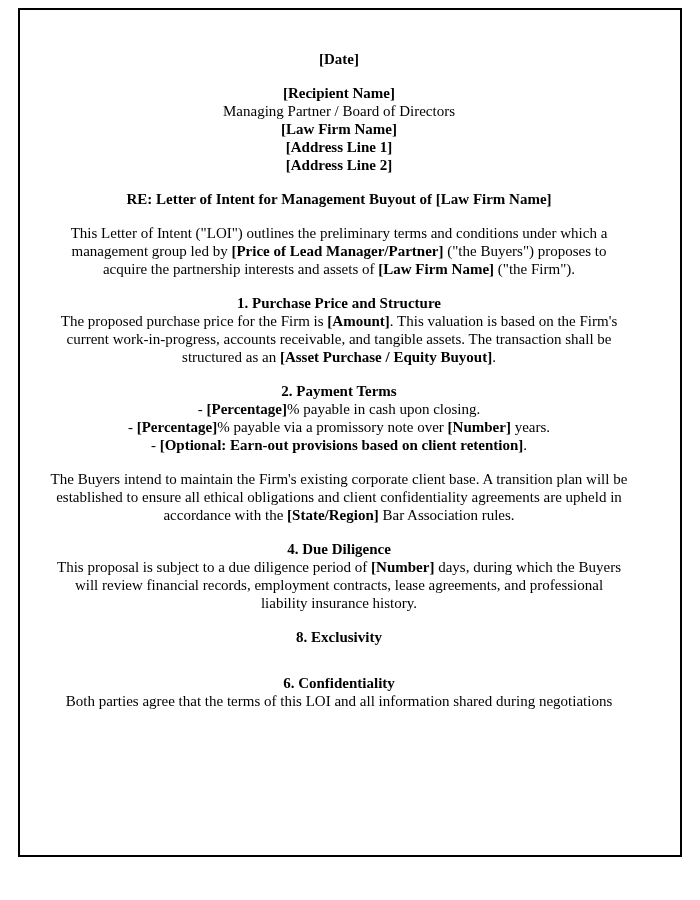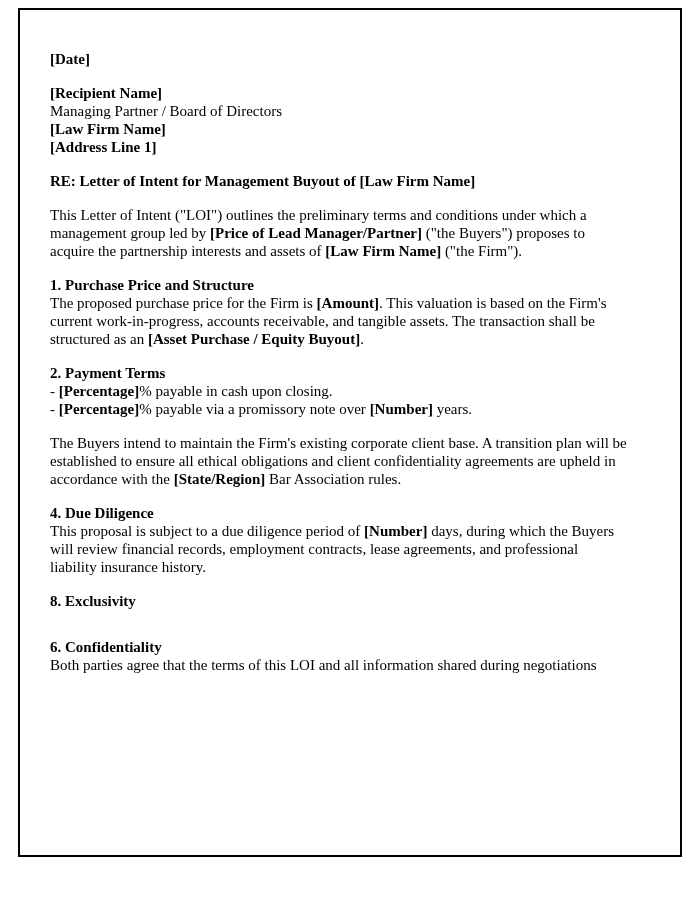--- a/index.html
+++ b/index.html
@@ -18,20 +18,21 @@
   .page {
     position: absolute;
     left: 18px;
     top: 8px;
     width: 664px;
     height: 849px;
     border: 2px solid #000000;
     box-sizing: border-box;
     overflow: hidden;
     background: #ffffff;
+    text-align: center;
   }
   .letter {
     padding: 40px 52px 30px 30px;
     font-size: 15px;
     line-height: 18px;
   }
   .group {
     margin: 0 0 16px 0;
   }
   .group:last-child {
@@ -52,35 +53,37 @@
   <div class="page">
     <div class="letter">
         <div class="group">
           <div class="line"><span class="b">[Date]</span></div>
         </div>
         <div class="group">
           <div class="line"><span class="b">[Recipient Name]</span></div>
           <div class="line"><span>Managing Partner / Board of Directors</span></div>
           <div class="line"><span class="b">[Law Firm Name]</span></div>
           <div class="line"><span class="b">[Address Line 1]</span></div>
+          <div class="line"><span class="b">[Address Line 2]</span></div>
         </div>
         <div class="group">
           <div class="line"><span class="b">RE: Letter of Intent for Management Buyout of [Law Firm Name]</span></div>
         </div>
         <div class="group">
           <div class="line"><span>This Letter of Intent ("LOI") outlines the preliminary terms and conditions under which a management group led by </span><span class="b">[Price of Lead Manager/Partner]</span><span> ("the Buyers") proposes to acquire the partnership interests and assets of </span><span class="b">[Law Firm Name]</span><span> ("the Firm").</span></div>
         </div>
         <div class="group">
           <div class="line"><span class="b">1. Purchase Price and Structure</span></div>
           <div class="line"><span>The proposed purchase price for the Firm is </span><span class="b">[Amount]</span><span>. This valuation is based on the Firm's current work-in-progress, accounts receivable, and tangible assets. The transaction shall be structured as an </span><span class="b">[Asset Purchase / Equity Buyout]</span><span>.</span></div>
         </div>
         <div class="group">
           <div class="line"><span class="b">2. Payment Terms</span></div>
           <div class="line"><span>- </span><span class="b">[Percentage]</span><span>% payable in cash upon closing.</span></div>
           <div class="line"><span>- </span><span class="b">[Percentage]</span><span>% payable via a promissory note over </span><span class="b">[Number]</span><span> years.</span></div>
+          <div class="line"><span>- </span><span class="b">[Optional: Earn-out provisions based on client retention]</span><span>.</span></div>
         </div>
         <div class="group">
           <div class="line"><span>The Buyers intend to maintain the Firm's existing corporate client base. A transition plan will be established to ensure all ethical obligations and client confidentiality agreements are upheld in accordance with the </span><span class="b">[State/Region]</span><span> Bar Association rules.</span></div>
         </div>
         <div class="group">
           <div class="line"><span class="b">4. Due Diligence</span></div>
           <div class="line"><span>This proposal is subject to a due diligence period of </span><span class="b">[Number]</span><span> days, during which the Buyers will review financial records, employment contracts, lease agreements, and professional liability insurance history.</span></div>
         </div>
         <div class="group">
           <div class="line"><span class="b">8. Exclusivity</span></div>

